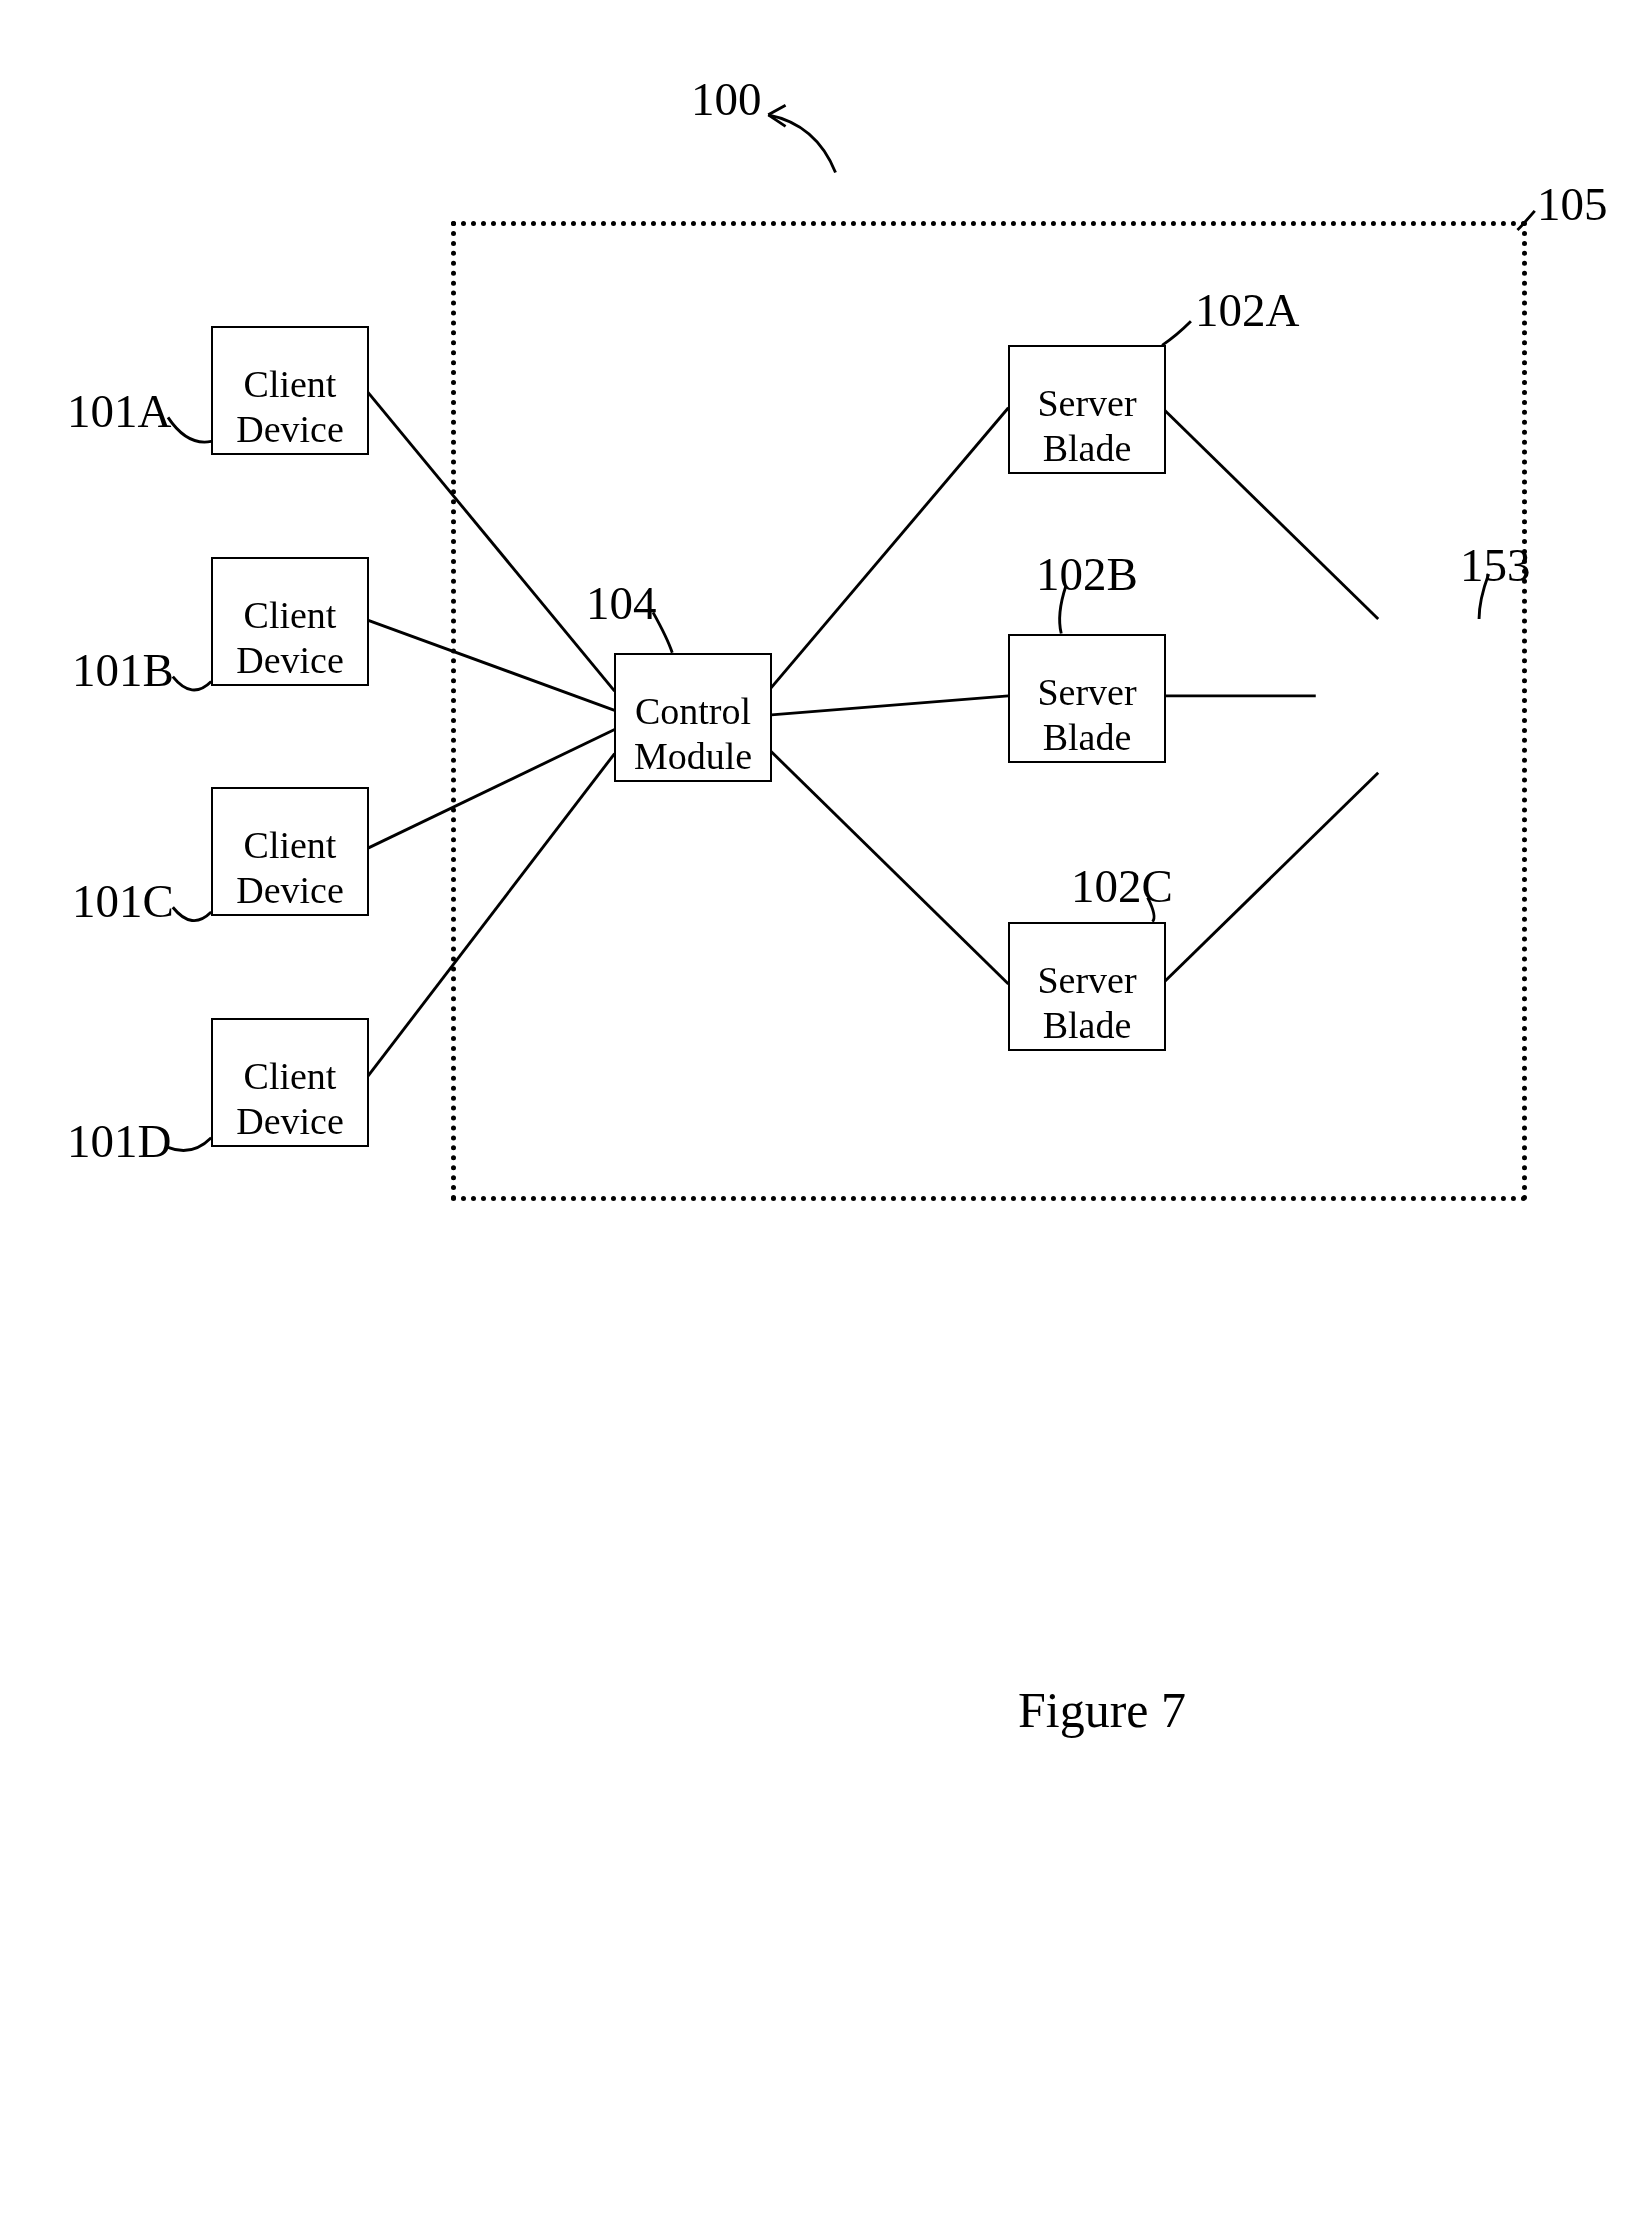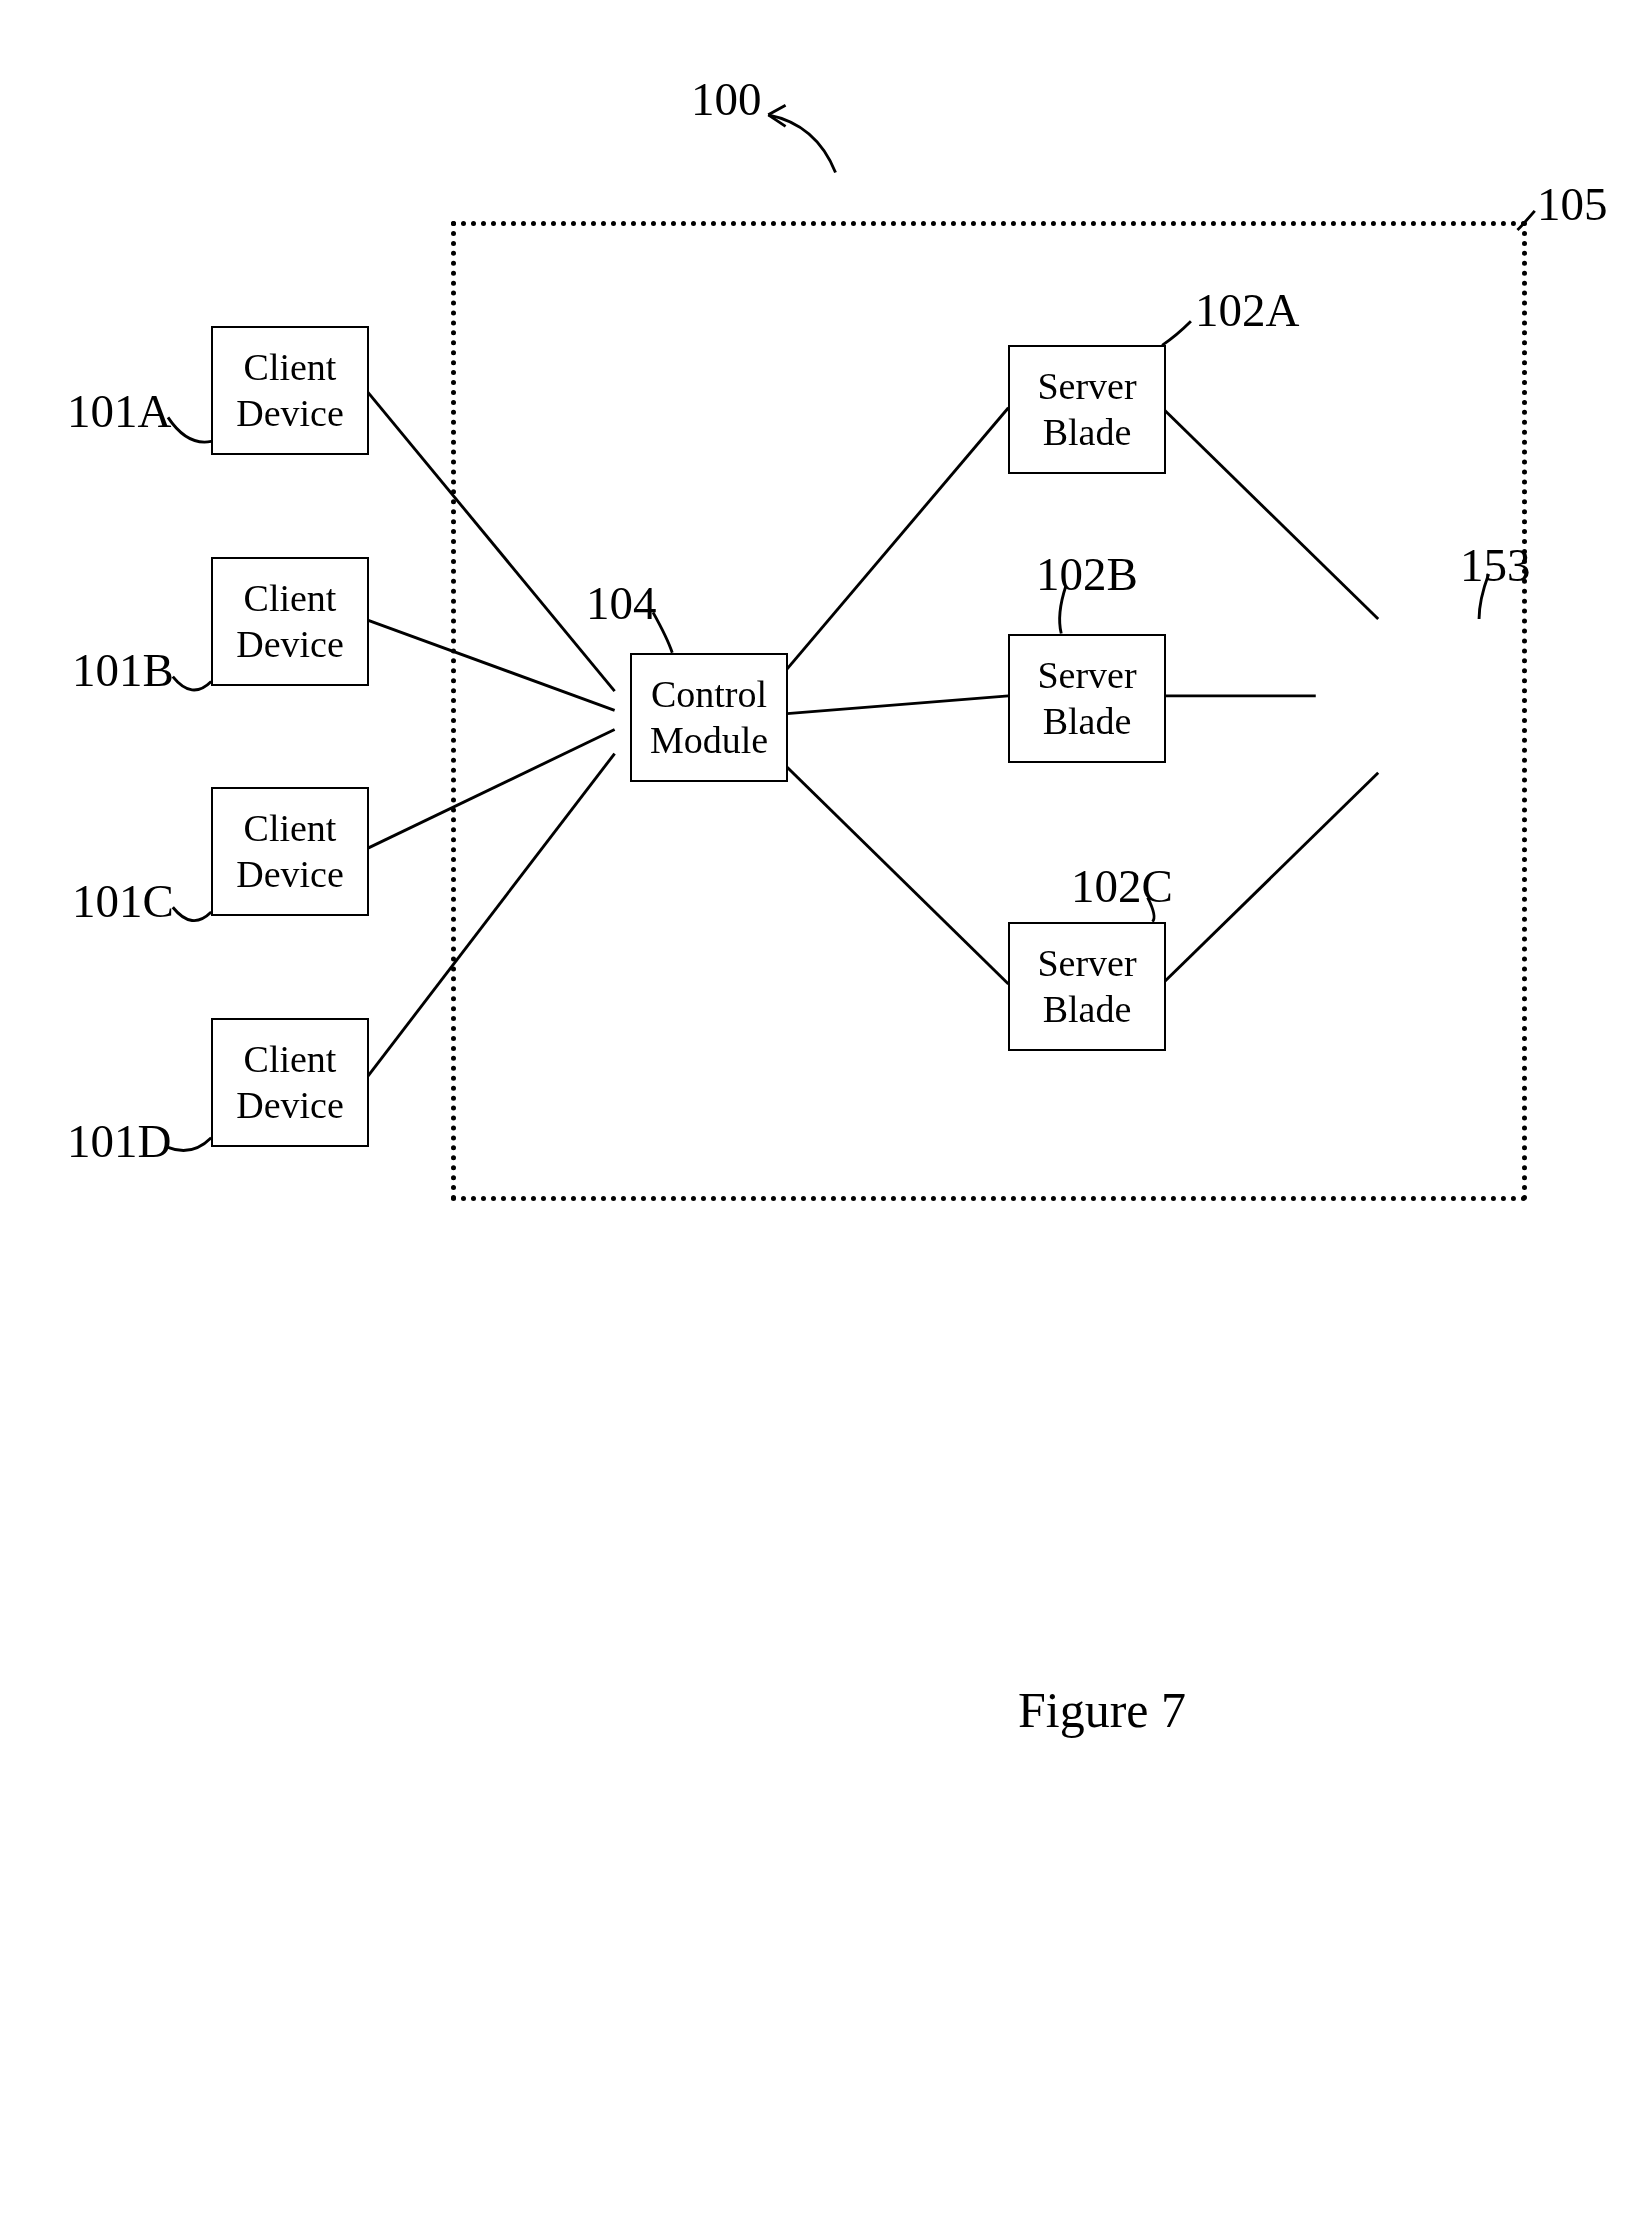--- a/index.html
+++ b/index.html
@@ -11,21 +11,21 @@
     .diagram-container {
       position: relative;
       width: 1572px;
       height: 2139px;
     }
     .box {
       position: absolute;
       border: 2.9px solid black;
       background: white;
       display: flex;
-      align-items: center;
+      align-items: flex-end;
       justify-content: center;
       text-align: center;
       font-size: 38px;
       line-height: 1.2;
       z-index: 2;
     }
     .dotted-box {
       position: absolute;
       border: 5.8px dotted black;
       background: transparent;
@@ -77,21 +77,21 @@
   </div>
   <div class="box" style="left: 173px; top: 749px; width: 154px; height: 125px;">
     <span style="white-space: pre-line;">Client
 Device</span>
   </div>
   <div class="box" style="left: 173px; top: 980px; width: 154px; height: 125px;">
     <span style="white-space: pre-line;">Client
 Device</span>
   </div>
 
-  <div class="box" style="left: 592px; top: 615px; width: 154px; height: 125px;">
+  <div class="box" style="left: 576px; top: 615px; width: 154px; height: 125px;">
     <span style="white-space: pre-line;">Control
 Module</span>
   </div>
 
   <div class="box" style="left: 970px; top: 307px; width: 154px; height: 125px;">
     <span style="white-space: pre-line;">Server
 Blade</span>
   </div>
   <div class="box" style="left: 970px; top: 596px; width: 154px; height: 125px;">
     <span style="white-space: pre-line;">Server

